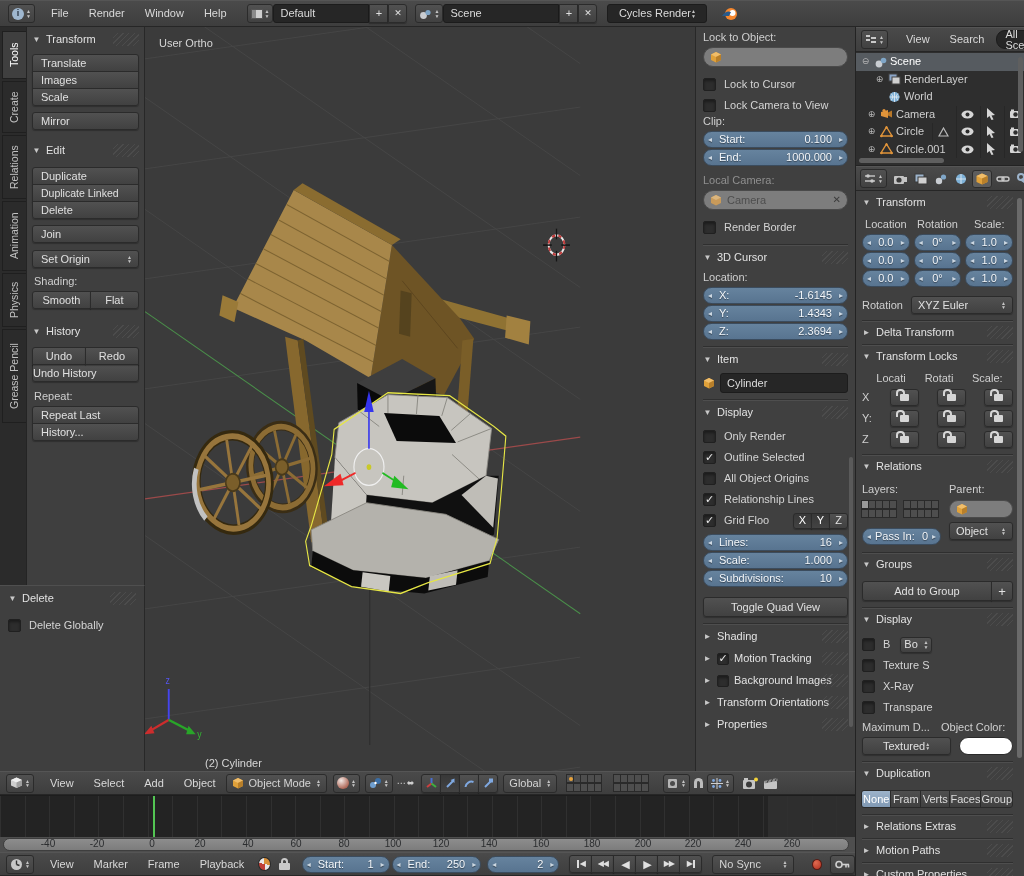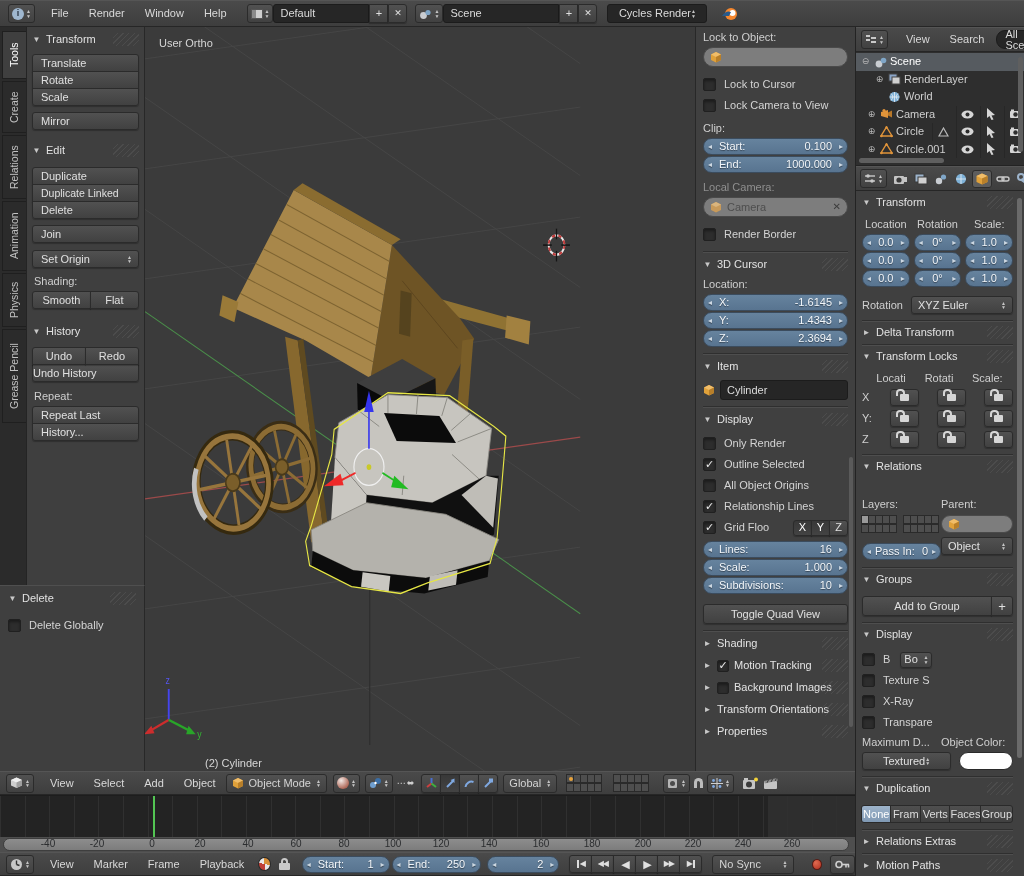--- a/index.html
+++ b/index.html
@@ -117,21 +117,21 @@
     <div class="vtab" style="top:302px;height:94px">Grease Pencil</div>
   </div>
 
   <div class="region" style="left:27px;top:27px;width:118px;height:558px;background:#3f3f3f;border-right:1px solid #282828;padding:4px 5px">
     <div class="phdr">
         <span class="tri open"></span>
         <span>Transform</span>
         <span class="hatch"></span>
       </div>
     <div class="btn first" style="margin-top:6px;justify-content:flex-start;padding-left:8px">Translate</div>
-    <div class="btn join" style="justify-content:flex-start;padding-left:8px">Rotate</div>
+    <div class="btn join" style="justify-content:flex-start;padding-left:8px">Images</div>
     <div class="btn join last" style="justify-content:flex-start;padding-left:8px">Scale</div>
     <div class="btn" style="margin-top:6px;justify-content:flex-start;padding-left:8px">Mirror</div>
 
     <div class="phdr" style="margin-top:12px">
         <span class="tri open"></span>
         <span>Edit</span>
         <span class="hatch"></span>
       </div>
     <div class="btn first" style="margin-top:8px;justify-content:flex-start;padding-left:8px">Duplicate</div>
     <div class="btn join" style="justify-content:flex-start;padding-left:8px;font-size:10.5px">Duplicate Linked</div>
@@ -341,21 +341,21 @@
         </svg>
     </div>
     <div class="cbrow" style="margin-top:7px">
         <span class="cb"></span>
         <span>Lock to Cursor</span>
       </div>
     <div class="cbrow">
         <span class="cb"></span>
         <span>Lock Camera to View</span>
       </div>
-    <div class="lbl" style="margin-top:7px">Clip:</div>
+    <div class="lbl" style="">Clip:</div>
     <div class="slider" style="margin-top:4px">
         <span class="lab">Start:</span>
         <span>0.100</span>
       </div>
     <div class="slider">
         <span class="lab">End:</span>
         <span>1000.000</span>
       </div>
     <div class="dim" style="margin-top:9px">Local Camera:</div>
     <div class="ptrfield" style="margin-top:4px">
@@ -785,21 +785,21 @@
             <span class="padlock"></span>
           </span>
       </div>
 
       <div class="sep"></div>
       <div class="phdr" style="margin-top:2px">
           <span class="tri open"></span>
           <span>Relations</span>
           <span class="hatch"></span>
         </div>
-      <div style="display:flex;margin-top:24px">
+      <div style="display:flex;gap:8px;margin-top:9px">
         <div style="flex:1">
           <div class="lbl">Layers:</div>
           <div style="display:flex;gap:5px;margin-top:5px">
             <div style="display:flex;flex-wrap:wrap;width:37px">
               <span class="layercell" style="background:#9a9a9a"></span>
                 <span class="layercell"></span>
                 <span class="layercell"></span>
                 <span class="layercell"></span>
                 <span class="layercell"></span>
               <span class="layercell"></span>

